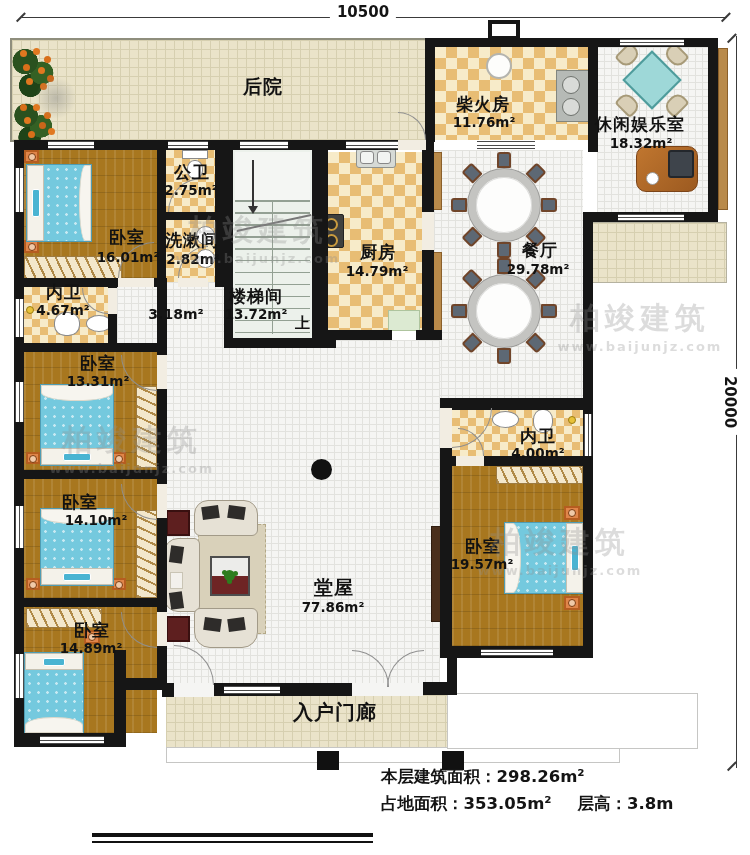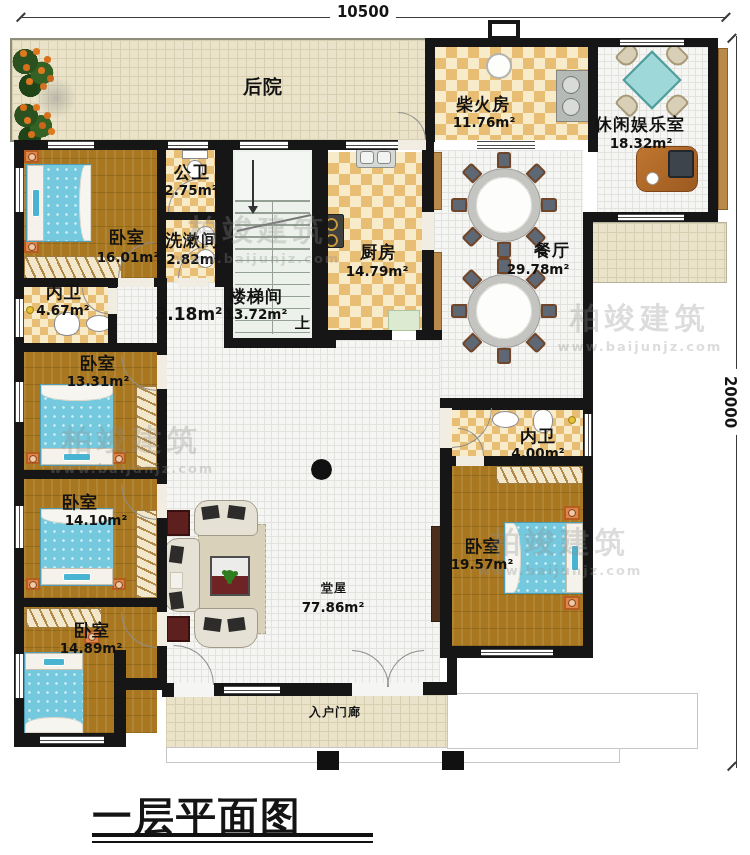--- a/index.html
+++ b/index.html
@@ -333,41 +333,41 @@
   <div class="lbl nm" style="left:640px;top:124px">休闲娱乐室</div>
   <div class="lbl ar" style="left:641px;top:143px">18.32m²</div>
   <div class="lbl nm" style="left:192px;top:172px">公卫</div>
   <div class="lbl ar" style="left:191px;top:190px">2.75m²</div>
   <div class="lbl nm" style="left:127px;top:237px">卧室</div>
   <div class="lbl ar" style="left:128px;top:257px">16.01m²</div>
   <div class="lbl nm" style="left:192px;top:240px">洗漱间</div>
   <div class="lbl ar" style="left:193px;top:259px">2.82m²</div>
   <div class="lbl nm" style="left:378px;top:252px">厨房</div>
   <div class="lbl ar" style="left:377px;top:271px">14.79m²</div>
-  <div class="lbl nm" style="left:552px;top:250px">餐厅</div>
+  <div class="lbl nm" style="left:540px;top:250px">餐厅</div>
   <div class="lbl ar" style="left:538px;top:269px">29.78m²</div>
   <div class="lbl nm" style="left:64px;top:292px">内卫</div>
   <div class="lbl ar" style="left:63px;top:310px">4.67m²</div>
   <div class="lbl nm" style="left:256px;top:296px">楼梯间</div>
   <div class="lbl ar" style="left:256px;top:314px">13.72m²</div>
-  <div class="lbl ar" style="left:189px;top:314px;font-size:17px">3.18m²</div>
+  <div class="lbl ar" style="left:176px;top:314px;font-size:14px">3.18m²</div>
   <div class="lbl nm" style="left:303px;top:323px;font-size:15px">上</div>
   <div class="lbl nm" style="left:98px;top:363px">卧室</div>
   <div class="lbl ar" style="left:98px;top:381px">13.31m²</div>
   <div class="lbl nm" style="left:80px;top:502px">卧室</div>
   <div class="lbl ar" style="left:96px;top:520px">14.10m²</div>
   <div class="lbl nm" style="left:92px;top:630px">卧室</div>
   <div class="lbl ar" style="left:91px;top:648px">14.89m²</div>
-  <div class="lbl nm" style="left:334px;top:588px;font-size:12px">堂屋</div>
+  <div class="lbl nm" style="left:334px;top:588px;font-size:19px">堂屋</div>
   <div class="lbl ar" style="left:333px;top:607px">77.86m²</div>
   <div class="lbl nm" style="left:538px;top:436px">内卫</div>
   <div class="lbl ar" style="left:538px;top:453px">4.00m²</div>
   <div class="lbl nm" style="left:483px;top:546px">卧室</div>
   <div class="lbl ar" style="left:482px;top:564px">19.57m²</div>
-  <div class="lbl nm" style="left:335px;top:712px;font-size:12px">入户门廊</div>
+  <div class="lbl nm" style="left:335px;top:712px;font-size:20px">入户门廊</div>
 
   <div class="wm" style="left:258px;top:238px">
     <div class="b1">柏竣建筑</div>
     <div class="b2">www.baijunjz.com</div>
   </div>
   <div class="wm" style="left:640px;top:326px">
     <div class="b1">柏竣建筑</div>
     <div class="b2">www.baijunjz.com</div>
   </div>
   <div class="wm" style="left:132px;top:448px">
@@ -382,21 +382,22 @@
   <b class="dimline" style="left:22px;top:17px;width:705px;height:1px"></b>
   <b class="tick" style="left:20px;top:11px"></b>
   <b class="tick" style="left:725px;top:11px"></b>
   <div class="dimlab" style="left:363px;top:12px">10500</div>
   <b class="dimline" style="left:736px;top:36px;width:1px;height:732px"></b>
   <b class="tick" style="left:731px;top:32px"></b>
   <b class="tick" style="left:731px;top:760px"></b>
   <div class="dimlab" style="left:730px;top:402px;transform:translate(-50%,-50%) rotate(90deg)">20000</div>
 
   <div class="title-row">
-    <span class="t1">一层平面图</span>
   </div>
   <b style="left:92px;top:833px;width:281px;height:4px;background:#111"></b>
   <b style="left:92px;top:841px;width:281px;height:1.5px;background:#111"></b>
 
   <div class="stats">
+    <div><span>本层建筑面积：</span><span>298.26m²</span></div>
+    <div><span>占地面积：</span><span>353.05m²</span><span class="sp"></span><span>层高：</span><span>3.8m</span></div>
   </div>
 
 </div>
 
 </body></html>

